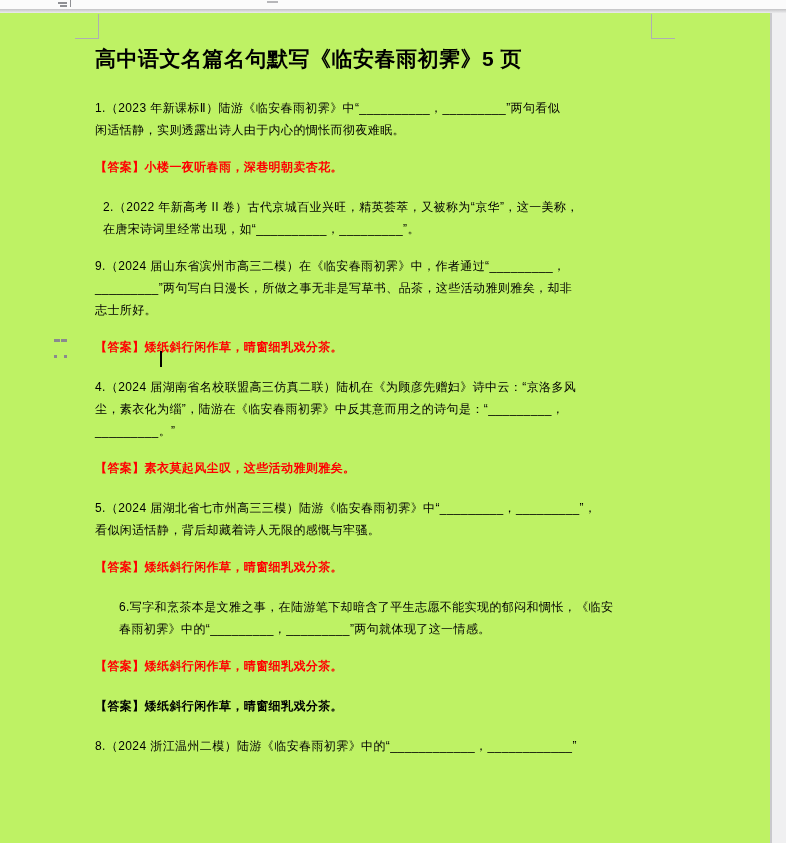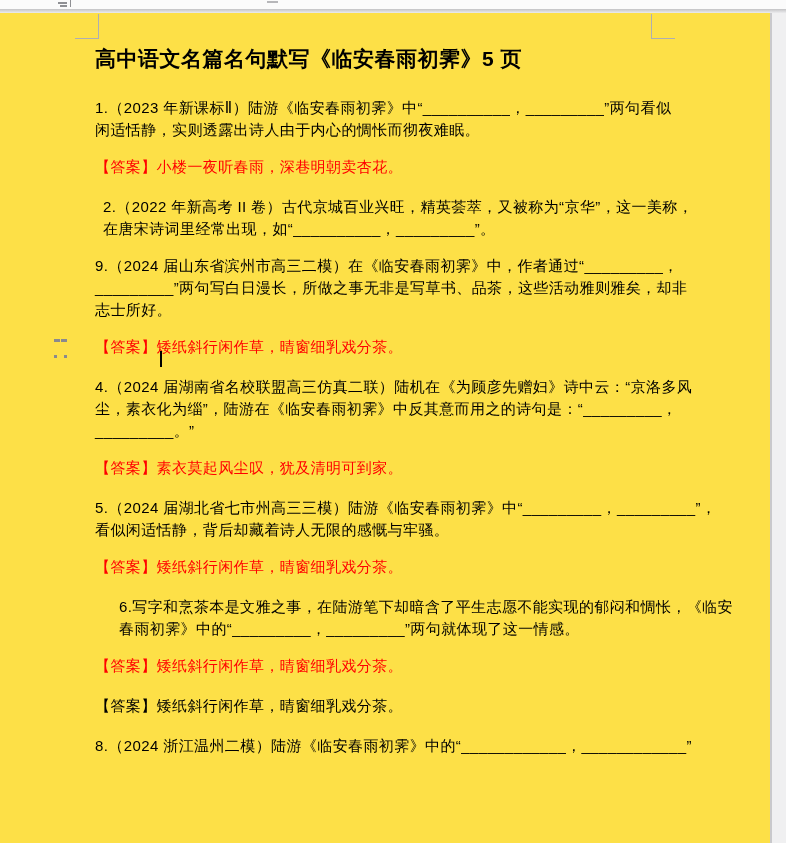--- a/index.html
+++ b/index.html
@@ -10,35 +10,35 @@
   .top-strip{position:absolute;left:0;top:0;width:786px;height:9px;background:#fbfbfb;}
   .top-shadow{position:absolute;left:0;top:9px;width:786px;height:4px;
     background:linear-gradient(#c3c3c5,#ececee);}
   .frag{position:absolute;background:#8f9094;}
   .frag-a1{left:58px;top:2px;width:9px;height:2px;}
   .frag-a2{left:60px;top:5px;width:7px;height:2px;}
   .frag-a3{left:70px;top:0;width:1px;height:7px;}
   .frag-b{left:267px;top:1px;width:11px;height:2px;background:#b7b7ba;}
 
   
-  .page{position:absolute;left:0;top:13px;width:770px;height:830px;background:#fde047;overflow:hidden;}
+  .page{position:absolute;left:0;top:13px;width:770px;height:830px;background:#bef264;overflow:hidden;}
   .page-right-edge{position:absolute;left:770px;top:13px;width:2px;height:830px;background:#c9c9cc;}
 
   
   .crop{position:absolute;width:23px;height:24px;}
   .crop-left{left:75px;top:1px;border-right:1px solid #aeaeb2;border-bottom:1px solid #aeaeb2;}
   .crop-right{left:651px;top:1px;border-left:1px solid #aeaeb2;border-bottom:1px solid #aeaeb2;}
 
   
   .doc-content{position:absolute;left:95px;top:30px;width:575px;color:#000;}
   .doc-title{font-size:21px;line-height:32px;font-weight:bold;margin:0 0 22px 0;
     letter-spacing:0.5px;white-space:pre;}
-  .para{font-size:15px;line-height:22px;white-space:pre;letter-spacing:0.4px;}
+  .para{font-size:12px;line-height:22px;white-space:pre;letter-spacing:0.4px;}
   .q{margin:0 0 15px 0;}
-  .a{margin:0 0 18px 0;}
+  .a{margin:0 0 18px 0;font-weight:bold;}
 
   
   .caret{position:absolute;left:160px;top:338px;width:2px;height:16px;background:#000;}
 
   
   .drag-handle{position:absolute;left:54px;top:339px;width:13px;height:19px;
     display:flex;flex-wrap:wrap;justify-content:space-between;align-content:space-between;}
   .drag-handle span{width:3px;height:3px;background:#8a8a8e;display:block;}
 </style>
 </head>
@@ -68,21 +68,21 @@
 在唐宋诗词里经常出现，如“__________，_________”。</p>
 
       <p class="para q" style="color: rgb(0, 0, 0);">9.（2024 届山东省滨州市高三二模）在《临安春雨初霁》中，作者通过“_________，
 _________”两句写白日漫长，所做之事无非是写草书、品茶，这些活动雅则雅矣，却非
 志士所好。</p>
       <p class="para a" style="color: rgb(255, 0, 0);">【答案】矮纸斜行闲作草，晴窗细乳戏分茶。</p>
 
       <p class="para q" style="color: rgb(0, 0, 0);">4.（2024 届湖南省名校联盟高三仿真二联）陆机在《为顾彦先赠妇》诗中云：“京洛多风
 尘，素衣化为缁”，陆游在《临安春雨初霁》中反其意而用之的诗句是：“_________，
 _________。”</p>
-      <p class="para a" style="color: rgb(255, 0, 0);">【答案】素衣莫起风尘叹，犹及清明可到家。</p>
+      <p class="para a" style="color: rgb(255, 0, 0);">【答案】素衣莫起风尘叹，这些活动雅则雅矣。</p>
 
       <p class="para q" style="color: rgb(0, 0, 0);">5.（2024 届湖北省七市州高三三模）陆游《临安春雨初霁》中“_________，_________”，
 看似闲适恬静，背后却藏着诗人无限的感慨与牢骚。</p>
       <p class="para a" style="color: rgb(255, 0, 0);">【答案】矮纸斜行闲作草，晴窗细乳戏分茶。</p>
 
       <p class="para q" style="color: rgb(0, 0, 0); margin-left: 24px;">6.写字和烹茶本是文雅之事，在陆游笔下却暗含了平生志愿不能实现的郁闷和惆怅，《临安
 春雨初霁》中的“_________，_________”两句就体现了这一情感。</p>
       <p class="para a" style="color: rgb(255, 0, 0);">【答案】矮纸斜行闲作草，晴窗细乳戏分茶。</p>
 
       <p class="para a" style="color: rgb(0, 0, 0);">【答案】矮纸斜行闲作草，晴窗细乳戏分茶。</p>

